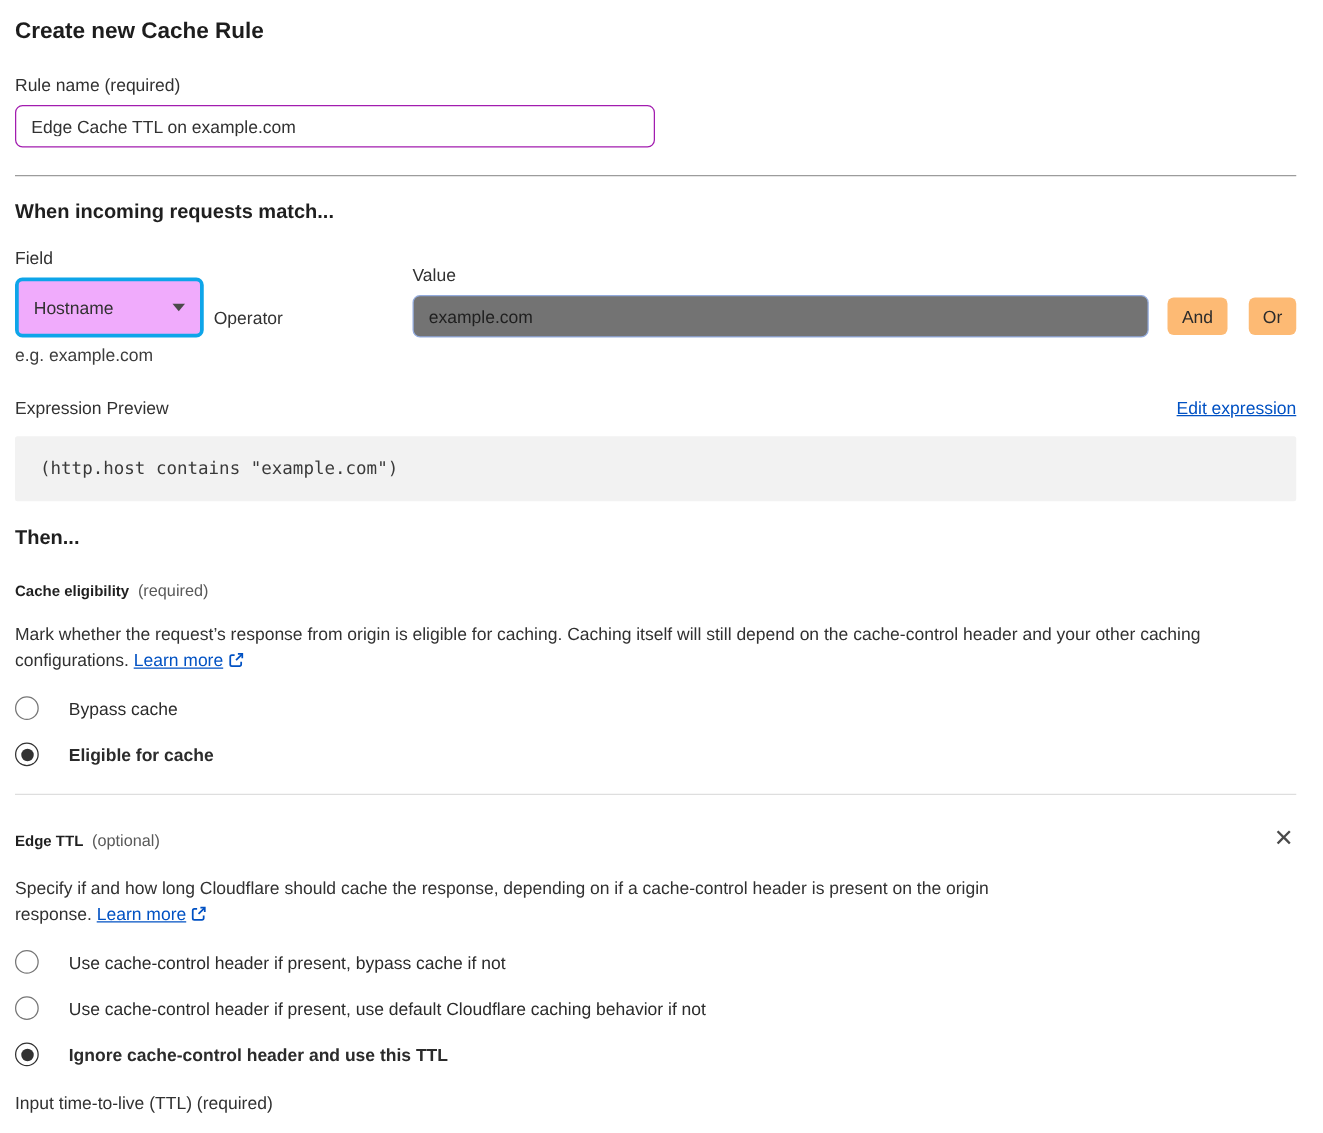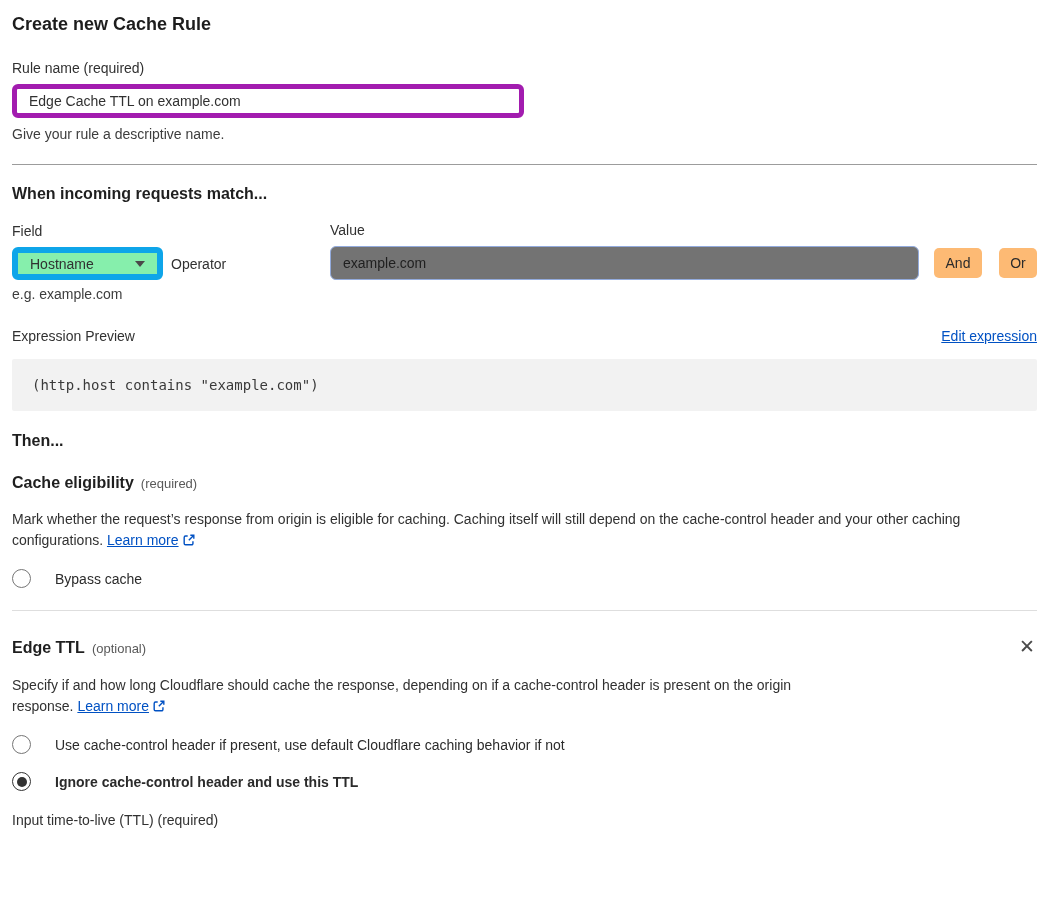--- a/index.html
+++ b/index.html
@@ -11,40 +11,40 @@
     padding: 14px 21px 12px 12px;
     font-size: 14px;
   }
   .page-title { font-size: 18px; font-weight: 700; color: #1d1d1d; margin-bottom: 25px; }
 
   .field-label { font-size: 14px; color: #313131; margin-bottom: 8px; display: block; }
   .text-input {
     font-family: "Liberation Sans", "DejaVu Sans", sans-serif;
     font-size: 14px; color: #313131;
     height: 34px; width: 512px;
-    border: 5px solid #a21caf; border-radius: 6px;
+    border: 1px solid #a21caf; border-radius: 6px;
     padding: 0 12px; outline: none; background: #fff;
   }
   .help-text { font-size: 14px; color: #3d3d3d; margin-top: 8px; }
 
   .divider { border: none; border-top: 1px solid #9c9c9c; margin: 22px 0 0 0; }
   .divider.light { border-top-color: #dedede; }
 
   .section-heading { font-size: 16px; font-weight: 700; color: #1f1f1f; }
   .match-heading { margin-top: 20px; margin-bottom: 19px; }
 
   .condition-row { display: flex; align-items: flex-end; }
   .cond-col { display: flex; flex-direction: column; }
   .cond-col .field-label { margin-bottom: 8px; }
   .col-field, .col-operator { width: 151px; margin-right: 8px; }
   .col-value { flex: 1; margin-right: 15px; }
 
   .select-control {
-    height: 33px; border: 6px solid #0ea5e9; border-radius: 6px;
-    background: #86efac; display: flex; align-items: center;
+    height: 48px; border: 3px solid #0ea5e9; border-radius: 6px;
+    background: #f0abfc; display: flex; align-items: center;
     justify-content: space-between; padding: 0 12px; cursor: pointer;
     font-size: 14px; color: #313131;
   }
   .caret {
     width: 0; height: 0; border-left: 5px solid transparent;
     border-right: 5px solid transparent; border-top: 6px solid #4a4a4a;
     flex-shrink: 0; margin-left: 8px;
   }
   .value-input {
     font-family: "Liberation Sans", "DejaVu Sans", sans-serif;
@@ -68,21 +68,21 @@
   .code-block {
     margin-top: 15px; background: #f2f2f2; border-radius: 2px;
     padding: 18px 20px;
     font-family: "DejaVu Sans Mono", "Liberation Mono", monospace;
     font-size: 14px; color: #3a3a3a;
   }
 
   .then-heading { margin-top: 21px; }
 
   .sub-section-title-row { margin-top: 24px; display: flex; align-items: baseline; justify-content: space-between; }
-  .sub-title { font-size: 16px; font-weight: 700; color: #1f1f1f; }
+  .sub-title { font-size: 12px; font-weight: 700; color: #1f1f1f; }
   .qualifier { font-size: 13px; font-weight: 400; color: #595959; margin-left: 7px; }
   .close-x {
     font-size: 19px; color: #4a4a4a; cursor: pointer; line-height: 1;
     background: none; border: none; font-family: inherit; padding: 2px;
   }
 
   .desc { font-size: 14px; color: #313131; line-height: 21px; margin-top: 17px; }
   .desc.narrow { max-width: 835px; }
   .ext-icon { vertical-align: -2px; margin-left: 3px; }
 
@@ -104,21 +104,20 @@
   .ttl-label { margin-top: 21px; }
 </style>
 </head>
 <body>
 
 <h1 class="page-title">Create new Cache Rule</h1>
 
 <div>
   <label class="field-label">Rule name (required)</label>
   <input class="text-input" type="text" value="Edge Cache TTL on example.com" style="">
-  <div class="help-text">Give your rule a descriptive name.</div>
 </div>
 
 <hr class="divider">
 
 <h2 class="section-heading match-heading">When incoming requests match...</h2>
 
 <div class="condition-row">
   <div class="cond-col col-field">
     <label class="field-label">Field</label>
     <div class="select-control">
@@ -158,20 +157,24 @@
       <path d="M9.5 2.5h4v4"></path>
       <path d="M13.2 2.8 7.8 8.2"></path>
     </svg>
 </p>
 
 <div class="radio-group">
   <div class="radio-row">
     <span class="radio-circle"></span>
     <span class="radio-label">Bypass cache</span>
   </div>
+  <div class="radio-row">
+    <span class="radio-circle checked"></span>
+    <span class="radio-label bold">Eligible for cache</span>
+  </div>
 </div>
 
 <hr class="divider light">
 
 <div class="sub-section-title-row">
   <div>
     <span class="sub-title">Edge TTL</span><span class="qualifier">(optional)</span>
   </div>
   <button class="close-x">✕</button>
 </div>
@@ -180,20 +183,24 @@
   <a class="link">Learn more</a><svg class="ext-icon" width="14" height="14" viewBox="0 0 16 16" fill="none" stroke="#0051c3" stroke-width="1.6">
       <path d="M6.5 3.5H4A1.5 1.5 0 0 0 2.5 5v7A1.5 1.5 0 0 0 4 13.5h7a1.5 1.5 0 0 0 1.5-1.5V9.5"></path>
       <path d="M9.5 2.5h4v4"></path>
       <path d="M13.2 2.8 7.8 8.2"></path>
     </svg>
 </p>
 
 <div class="radio-group">
   <div class="radio-row">
     <span class="radio-circle"></span>
+    <span class="radio-label">Use cache-control header if present, bypass cache if not</span>
+  </div>
+  <div class="radio-row">
+    <span class="radio-circle"></span>
     <span class="radio-label">Use cache-control header if present, use default Cloudflare caching behavior if not</span>
   </div>
   <div class="radio-row">
     <span class="radio-circle checked"></span>
     <span class="radio-label bold">Ignore cache-control header and use this TTL</span>
   </div>
 </div>
 
 <label class="field-label ttl-label">Input time-to-live (TTL) (required)</label>
 

